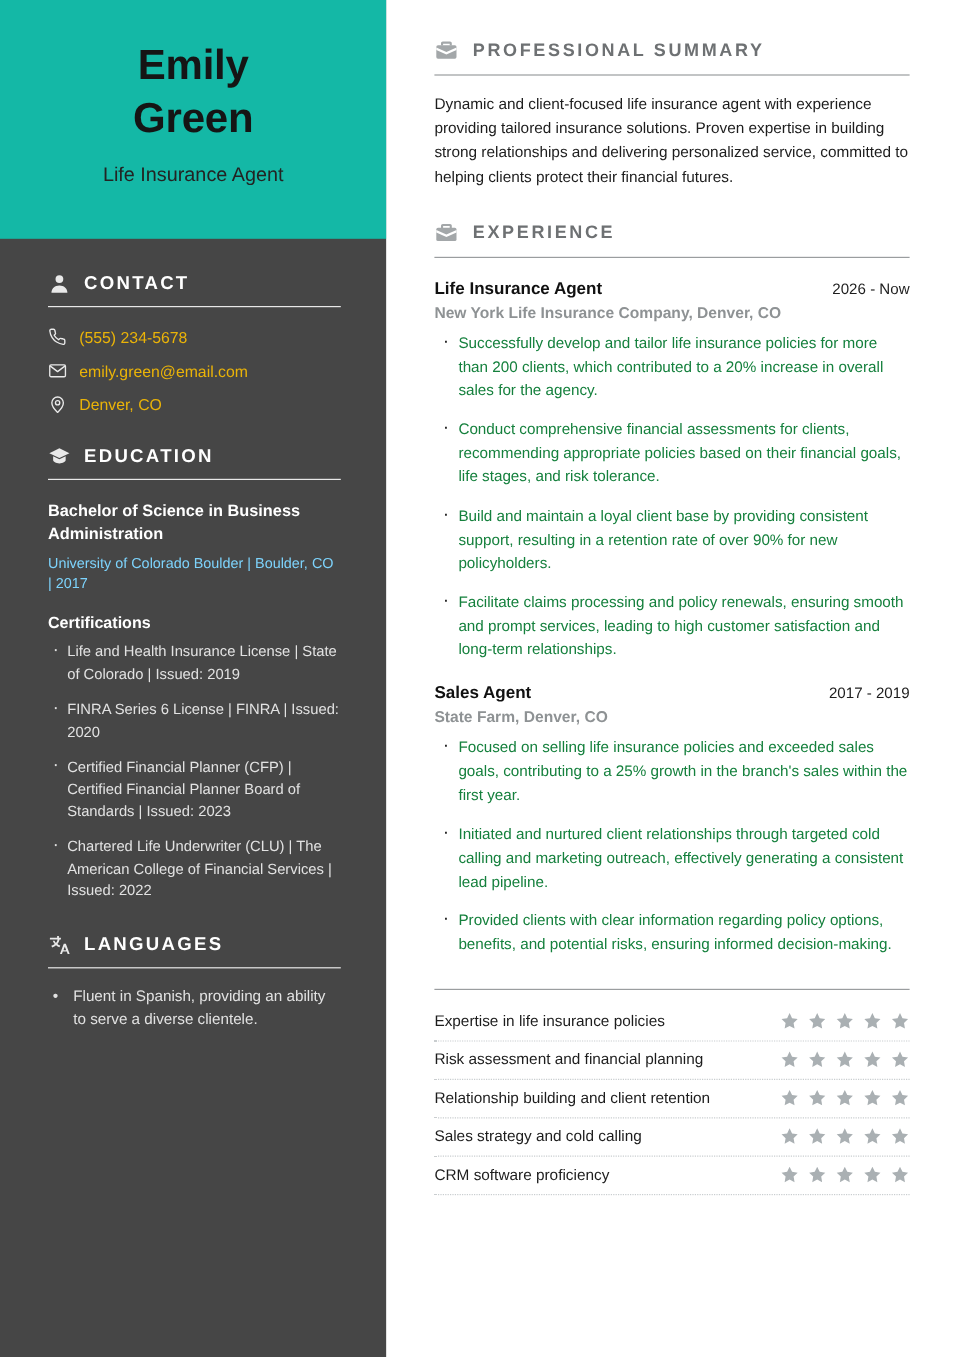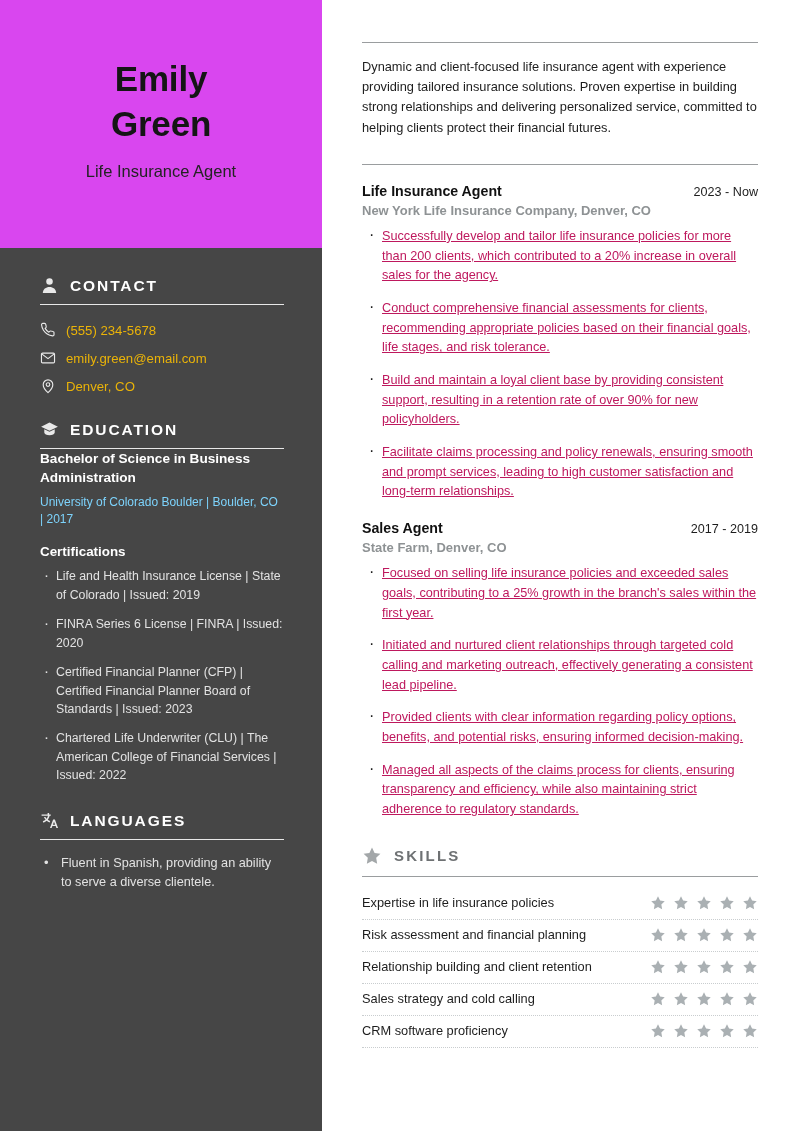--- a/index.html
+++ b/index.html
@@ -19,22 +19,22 @@
 
   
   .sidebar {
     width: 322px;
     min-width: 322px;
     background: #464646;
     display: flex;
     flex-direction: column;
   }
   .namecard {
-    background: #d946ef;
-    height: 248px;
+    background: #14b8a6;
+    height: 199px;
     display: flex;
     flex-direction: column;
     align-items: center;
     justify-content: center;
     padding: 0 24px 10px 24px;
   }
   .name-line {
     font-size: 35px;
     font-weight: 700;
     color: #151515;
@@ -90,20 +90,21 @@
     margin-bottom: 12px;
     color: #eab308;
     font-size: 13.2px;
   }
   .contact-row .cico {
     width: 16px; height: 16px; flex: 0 0 16px;
   }
   .contact-row .cico svg { width: 16px; height: 16px; display:block; }
 
   .edu-degree {
+    margin-top: 16px;
     font-size: 13.6px;
     font-weight: 700;
     color: #ffffff;
     line-height: 1.42;
   }
   .edu-school {
     margin-top: 6px;
     font-size: 12px;
     color: #7dd3fc;
     line-height: 1.45;
@@ -215,23 +216,22 @@
   }
   ul.job-bullets {
     margin-top: 9px;
     list-style: none;
   }
   ul.job-bullets li {
     position: relative;
     padding-left: 20px;
     margin-bottom: 13px;
     font-size: 12.7px;
-    color: #be185d;
+    color: #15803d;
     line-height: 1.55;
-    text-decoration: underline;
   }
   ul.job-bullets li:last-child { margin-bottom: 0; }
   ul.job-bullets li:before {
     content: "·";
     position: absolute;
     left: 7px; top: -4px;
     font-size: 16px;
     color: #1d1d1d;
   }
 
@@ -343,65 +343,76 @@
           <li>Fluent in Spanish, providing an ability to serve a diverse clientele.</li>
         </ul>
       </section>
 
     </div>
   </aside>
 
   <main class="main">
 
     <section class="main-section">
+      <div class="main-head">
+        <span class="ico">
+          <svg viewBox="0 0 24 24" fill="#a3a7a9">
+              <rect x="1.9" y="6.9" width="20.2" height="13.4" rx="1.7"></rect>
+              <path d="M8.4 3.2h7.2c1 0 1.8.8 1.8 1.8v2.1h-2.1V5.3H8.7v1.8H6.6V5c0-1 .8-1.8 1.8-1.8z"></path>
+              <path d="M1.9 9.2 12 13.6l10.1-4.4v2.5L12 16.1 1.9 11.7z" fill="#ffffff"></path>
+            </svg>
+        </span>
+        <h2>PROFESSIONAL SUMMARY</h2>
+      </div>
       <div class="main-rule"></div>
       <p class="summary-text">Dynamic and client-focused life insurance agent with experience providing tailored insurance solutions. Proven expertise in building strong relationships and delivering personalized service, committed to helping clients protect their financial futures.</p>
     </section>
 
     <section class="main-section">
+      <div class="main-head">
+        <span class="ico">
+          <svg viewBox="0 0 24 24" fill="#a3a7a9">
+              <rect x="1.9" y="6.9" width="20.2" height="13.4" rx="1.7"></rect>
+              <path d="M8.4 3.2h7.2c1 0 1.8.8 1.8 1.8v2.1h-2.1V5.3H8.7v1.8H6.6V5c0-1 .8-1.8 1.8-1.8z"></path>
+              <path d="M1.9 9.2 12 13.6l10.1-4.4v2.5L12 16.1 1.9 11.7z" fill="#ffffff"></path>
+            </svg>
+        </span>
+        <h2>EXPERIENCE</h2>
+      </div>
       <div class="main-rule"></div>
 
       <div class="job">
         <div class="job-head">
           <span class="job-role">Life Insurance Agent</span>
-          <span class="job-date">2023 - Now</span>
+          <span class="job-date">2026 - Now</span>
         </div>
         <div class="job-company">New York Life Insurance Company, Denver, CO</div>
         <ul class="job-bullets">
           <li>Successfully develop and tailor life insurance policies for more than 200 clients, which contributed to a 20% increase in overall sales for the agency.</li>
           <li>Conduct comprehensive financial assessments for clients, recommending appropriate policies based on their financial goals, life stages, and risk tolerance.</li>
           <li>Build and maintain a loyal client base by providing consistent support, resulting in a retention rate of over 90% for new policyholders.</li>
           <li>Facilitate claims processing and policy renewals, ensuring smooth and prompt services, leading to high customer satisfaction and long-term relationships.</li>
         </ul>
       </div>
 
       <div class="job">
         <div class="job-head">
           <span class="job-role">Sales Agent</span>
           <span class="job-date">2017 - 2019</span>
         </div>
         <div class="job-company">State Farm, Denver, CO</div>
         <ul class="job-bullets">
           <li>Focused on selling life insurance policies and exceeded sales goals, contributing to a 25% growth in the branch's sales within the first year.</li>
           <li>Initiated and nurtured client relationships through targeted cold calling and marketing outreach, effectively generating a consistent lead pipeline.</li>
           <li>Provided clients with clear information regarding policy options, benefits, and potential risks, ensuring informed decision-making.</li>
-          <li>Managed all aspects of the claims process for clients, ensuring transparency and efficiency, while also maintaining strict adherence to regulatory standards.</li>
         </ul>
       </div>
     </section>
 
     <section class="main-section">
-      <div class="main-head">
-        <span class="ico">
-          <svg viewBox="0 0 24 24" fill="#a3a7a9">
-              <path d="M12 1.9 15.1 8.3 22.1 9.3 17 14.2 18.2 21.2 12 17.9 5.8 21.2 7 14.2 1.9 9.3 8.9 8.3z"></path>
-            </svg>
-        </span>
-        <h2>SKILLS</h2>
-      </div>
       <div class="main-rule"></div>
       <div class="skills-wrap">
         <div class="skill-row">
           <span class="skill-name">Expertise in life insurance policies</span>
           <span class="stars">
               <svg viewBox="0 0 24 24">
                 <path d="M12 1.9 15.1 8.3 22.1 9.3 17 14.2 18.2 21.2 12 17.9 5.8 21.2 7 14.2 1.9 9.3 8.9 8.3z" fill="#aab0b3"></path>
               </svg>
               <svg viewBox="0 0 24 24">
                 <path d="M12 1.9 15.1 8.3 22.1 9.3 17 14.2 18.2 21.2 12 17.9 5.8 21.2 7 14.2 1.9 9.3 8.9 8.3z" fill="#aab0b3"></path>

